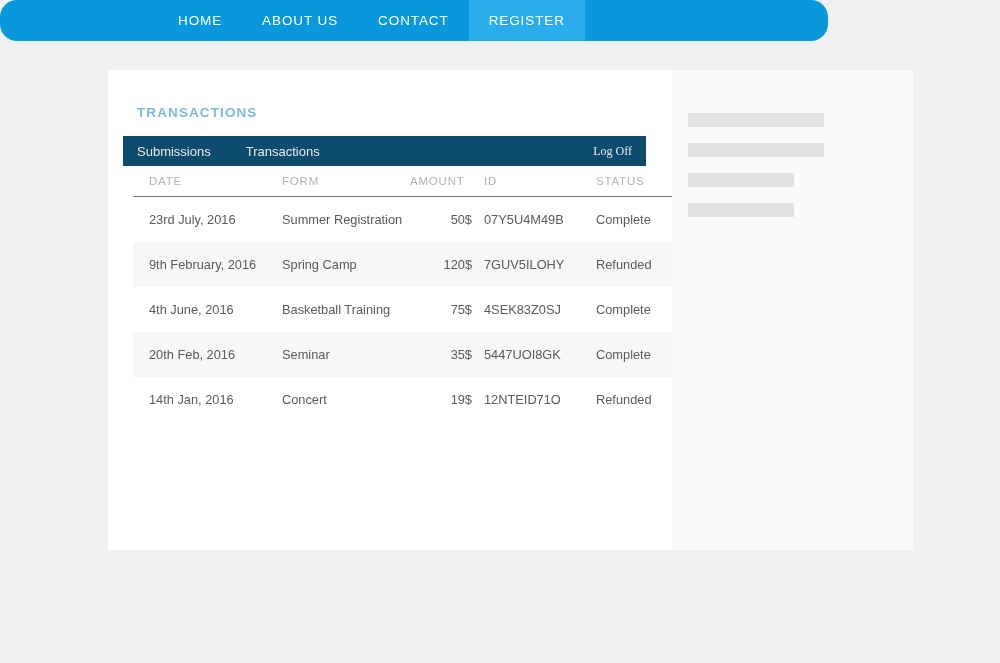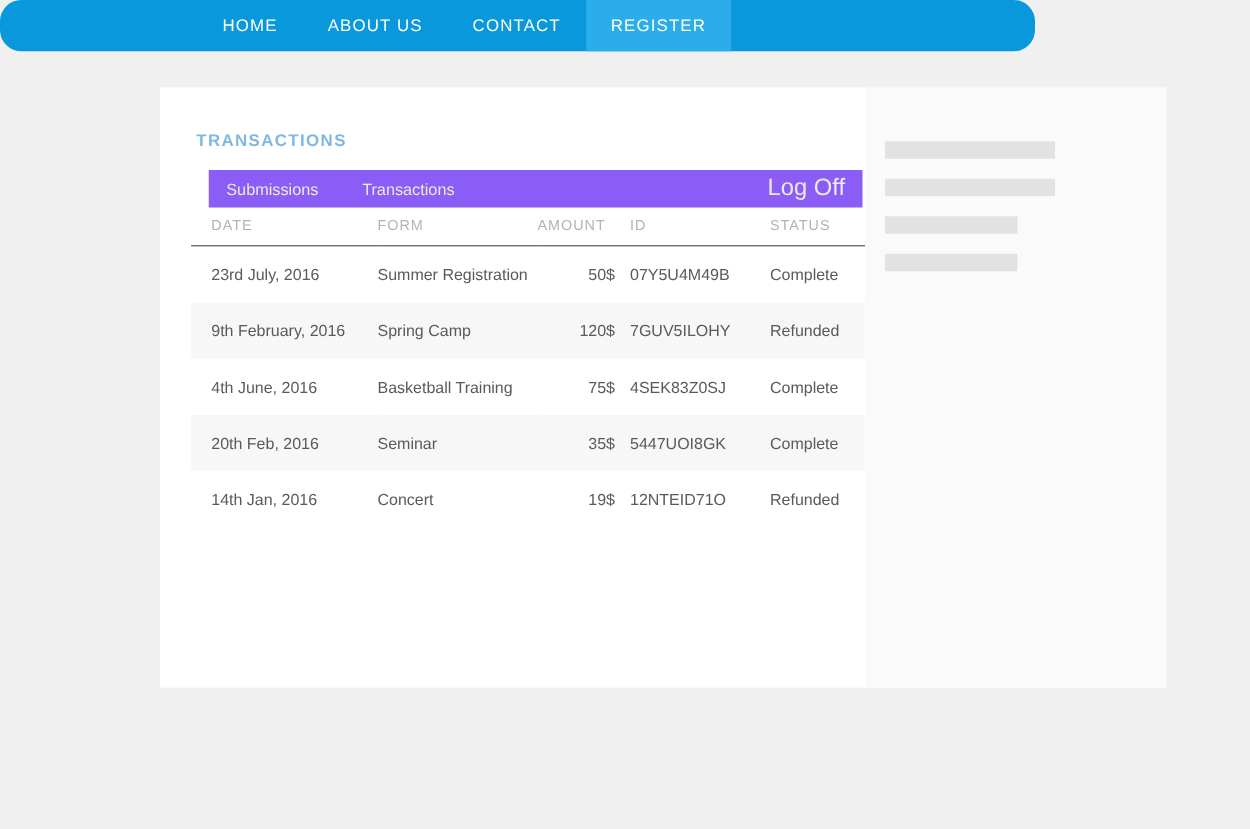--- a/index.html
+++ b/index.html
@@ -47,21 +47,20 @@
 
   
   .card {
     position: absolute;
     left: 108px;
     top: 70px;
     width: 805px;
     height: 480px;
     background: #fafafa;
     display: flex;
-    margin-left: 20px;
   }
   .main-col {
     width: 564px;
     background: #ffffff;
     box-sizing: border-box;
     padding: 0;
     position: relative;
   }
   .side-col {
     flex: 1;
@@ -76,43 +75,44 @@
     top: 35px;
     color: #7fb9e0;
     font-size: 13.5px;
     font-weight: bold;
     letter-spacing: 1.1px;
   }
 
   
   .tabbar {
     position: absolute;
-    left: 39px;
+    left: 15px;
     top: 66px;
     width: 523px;
     height: 30px;
-    background: #8b5cf6;
+    background: #0c4a6e;
     display: flex;
     align-items: center;
     box-sizing: border-box;
     padding: 0 14px;
   }
   .tabbar-item {
     color: #eaeaea;
     font-size: 13px;
     margin-right: 35px;
     cursor: pointer;
     white-space: nowrap;
   }
   .tabbar-spacer { flex: 1; }
   .tabbar-logoff {
     color: #eaeaea;
-    font-size: 19px;
+    font-size: 12px;
     cursor: pointer;
     white-space: nowrap;
+    font-family: Liberation Serif, serif;
   }
 
   
   .table-wrap {
     position: absolute;
     left: 25px;
     top: 101px;
     width: 523px;
   }
   table.txn {

